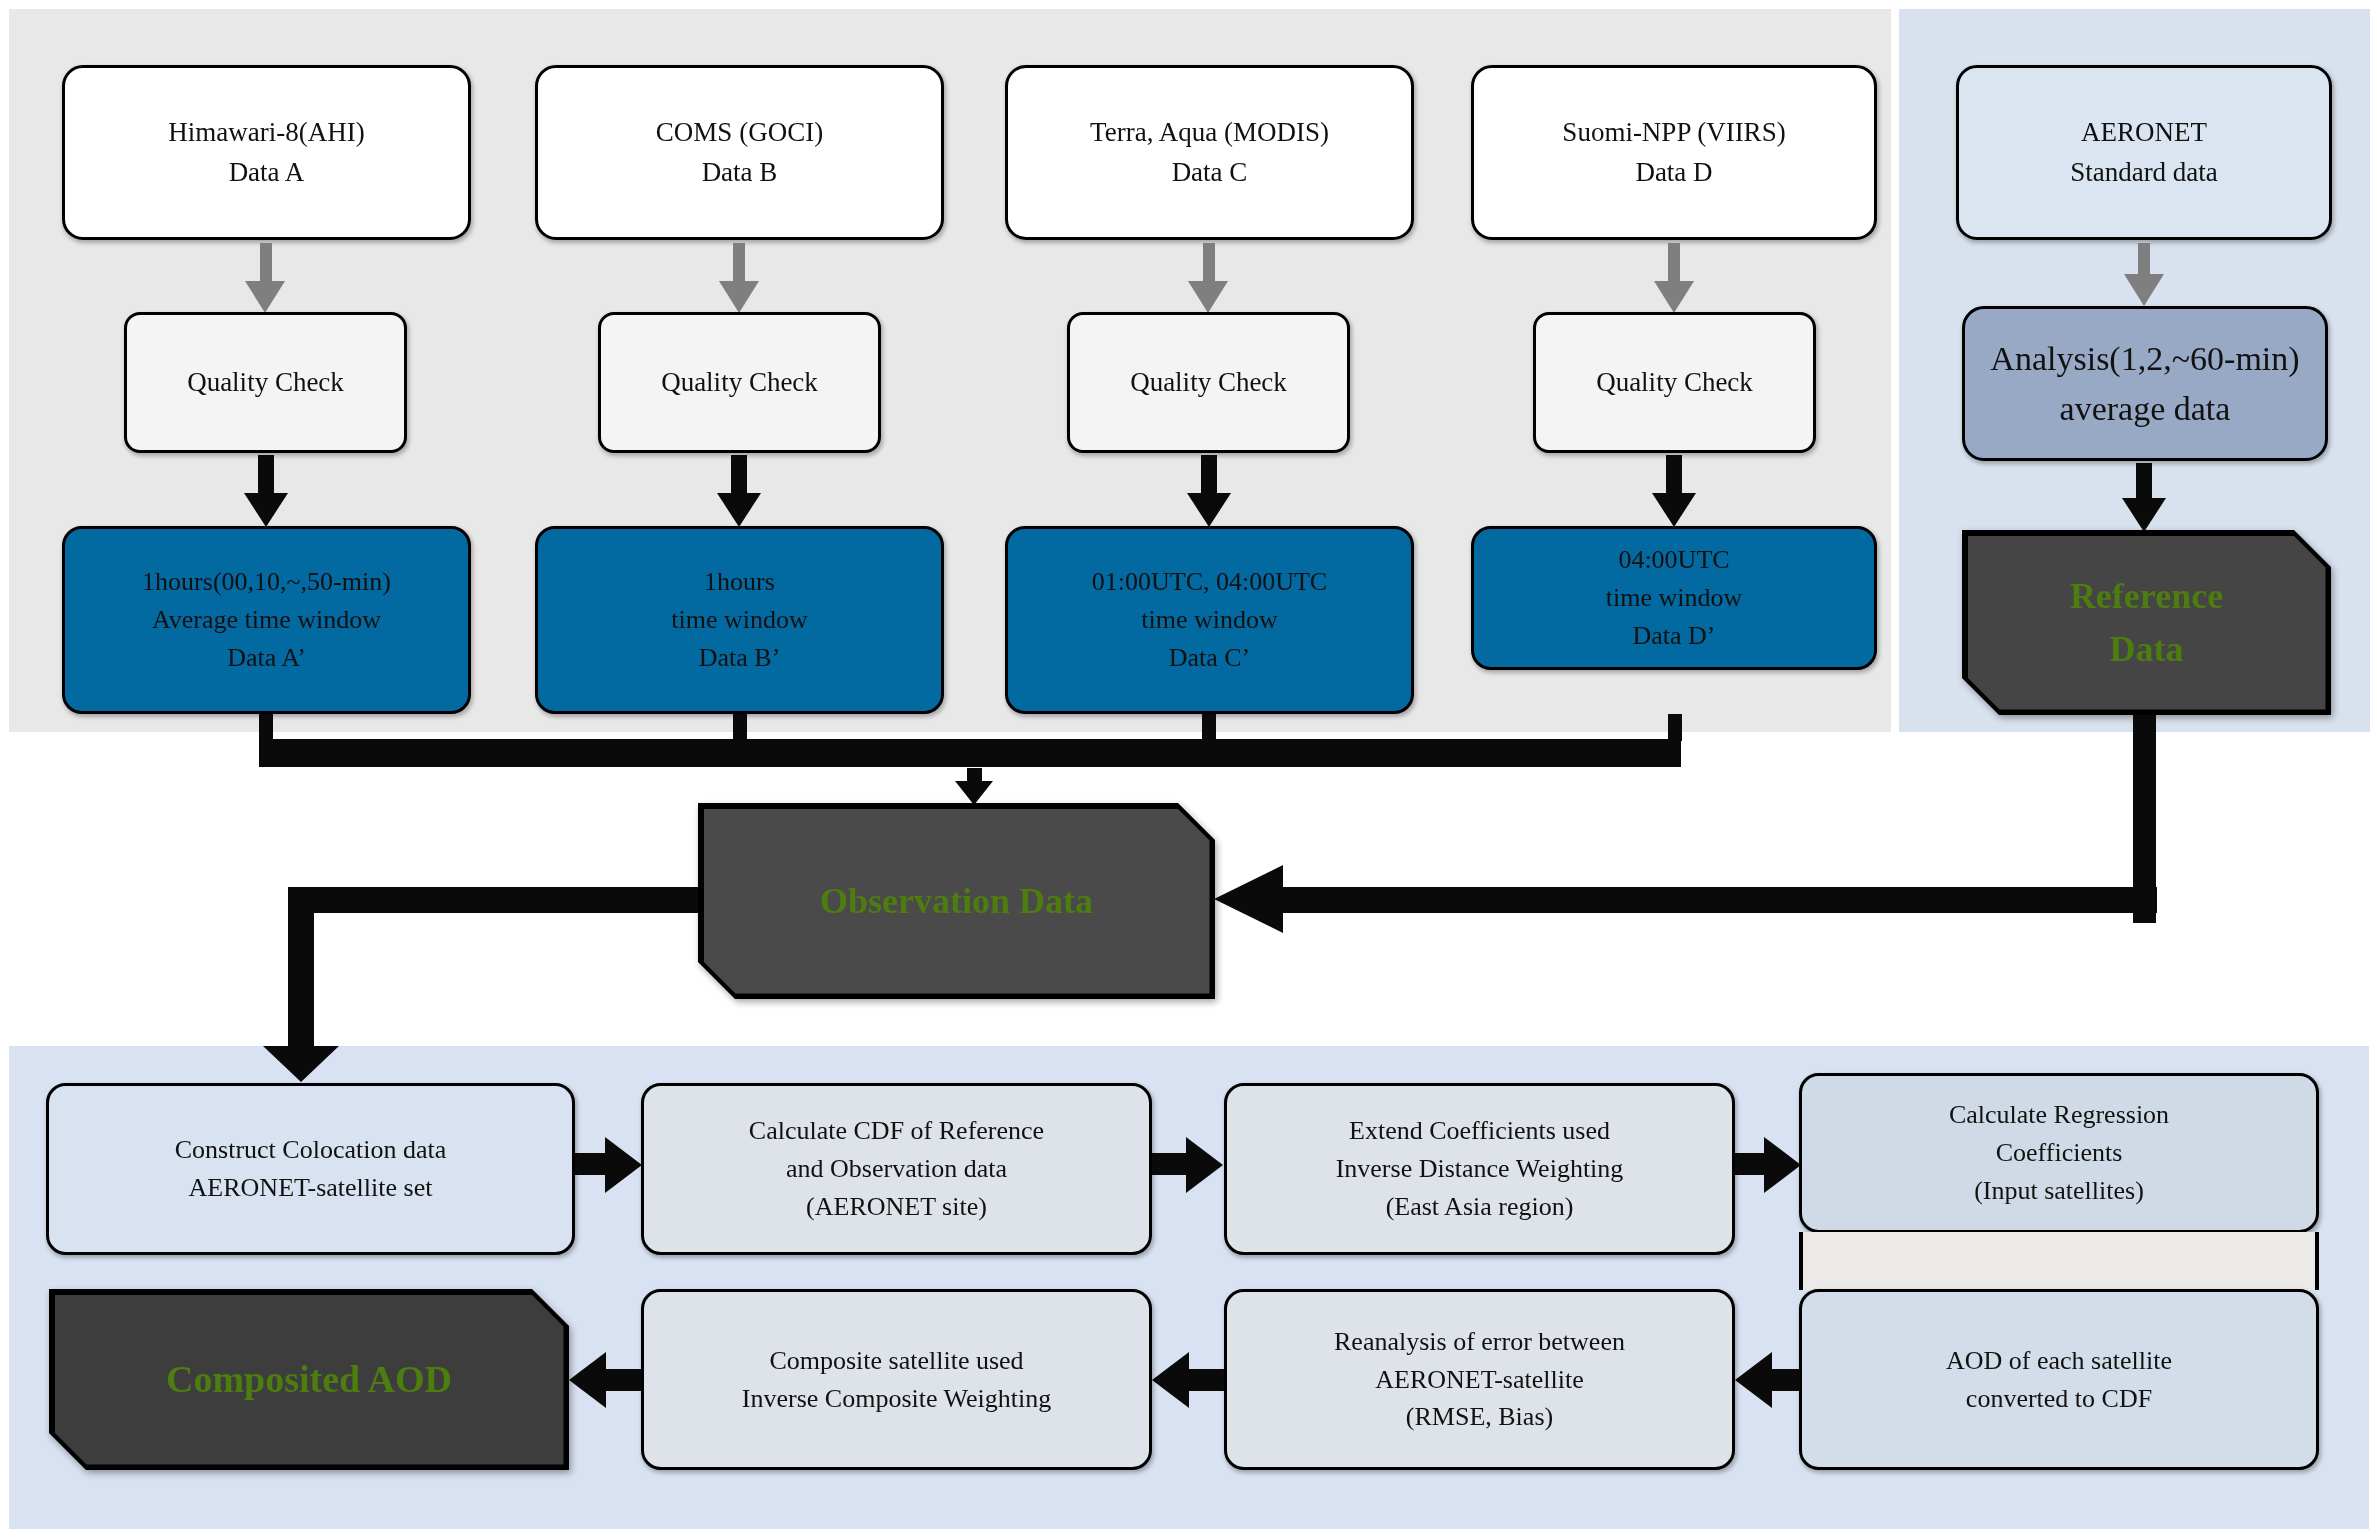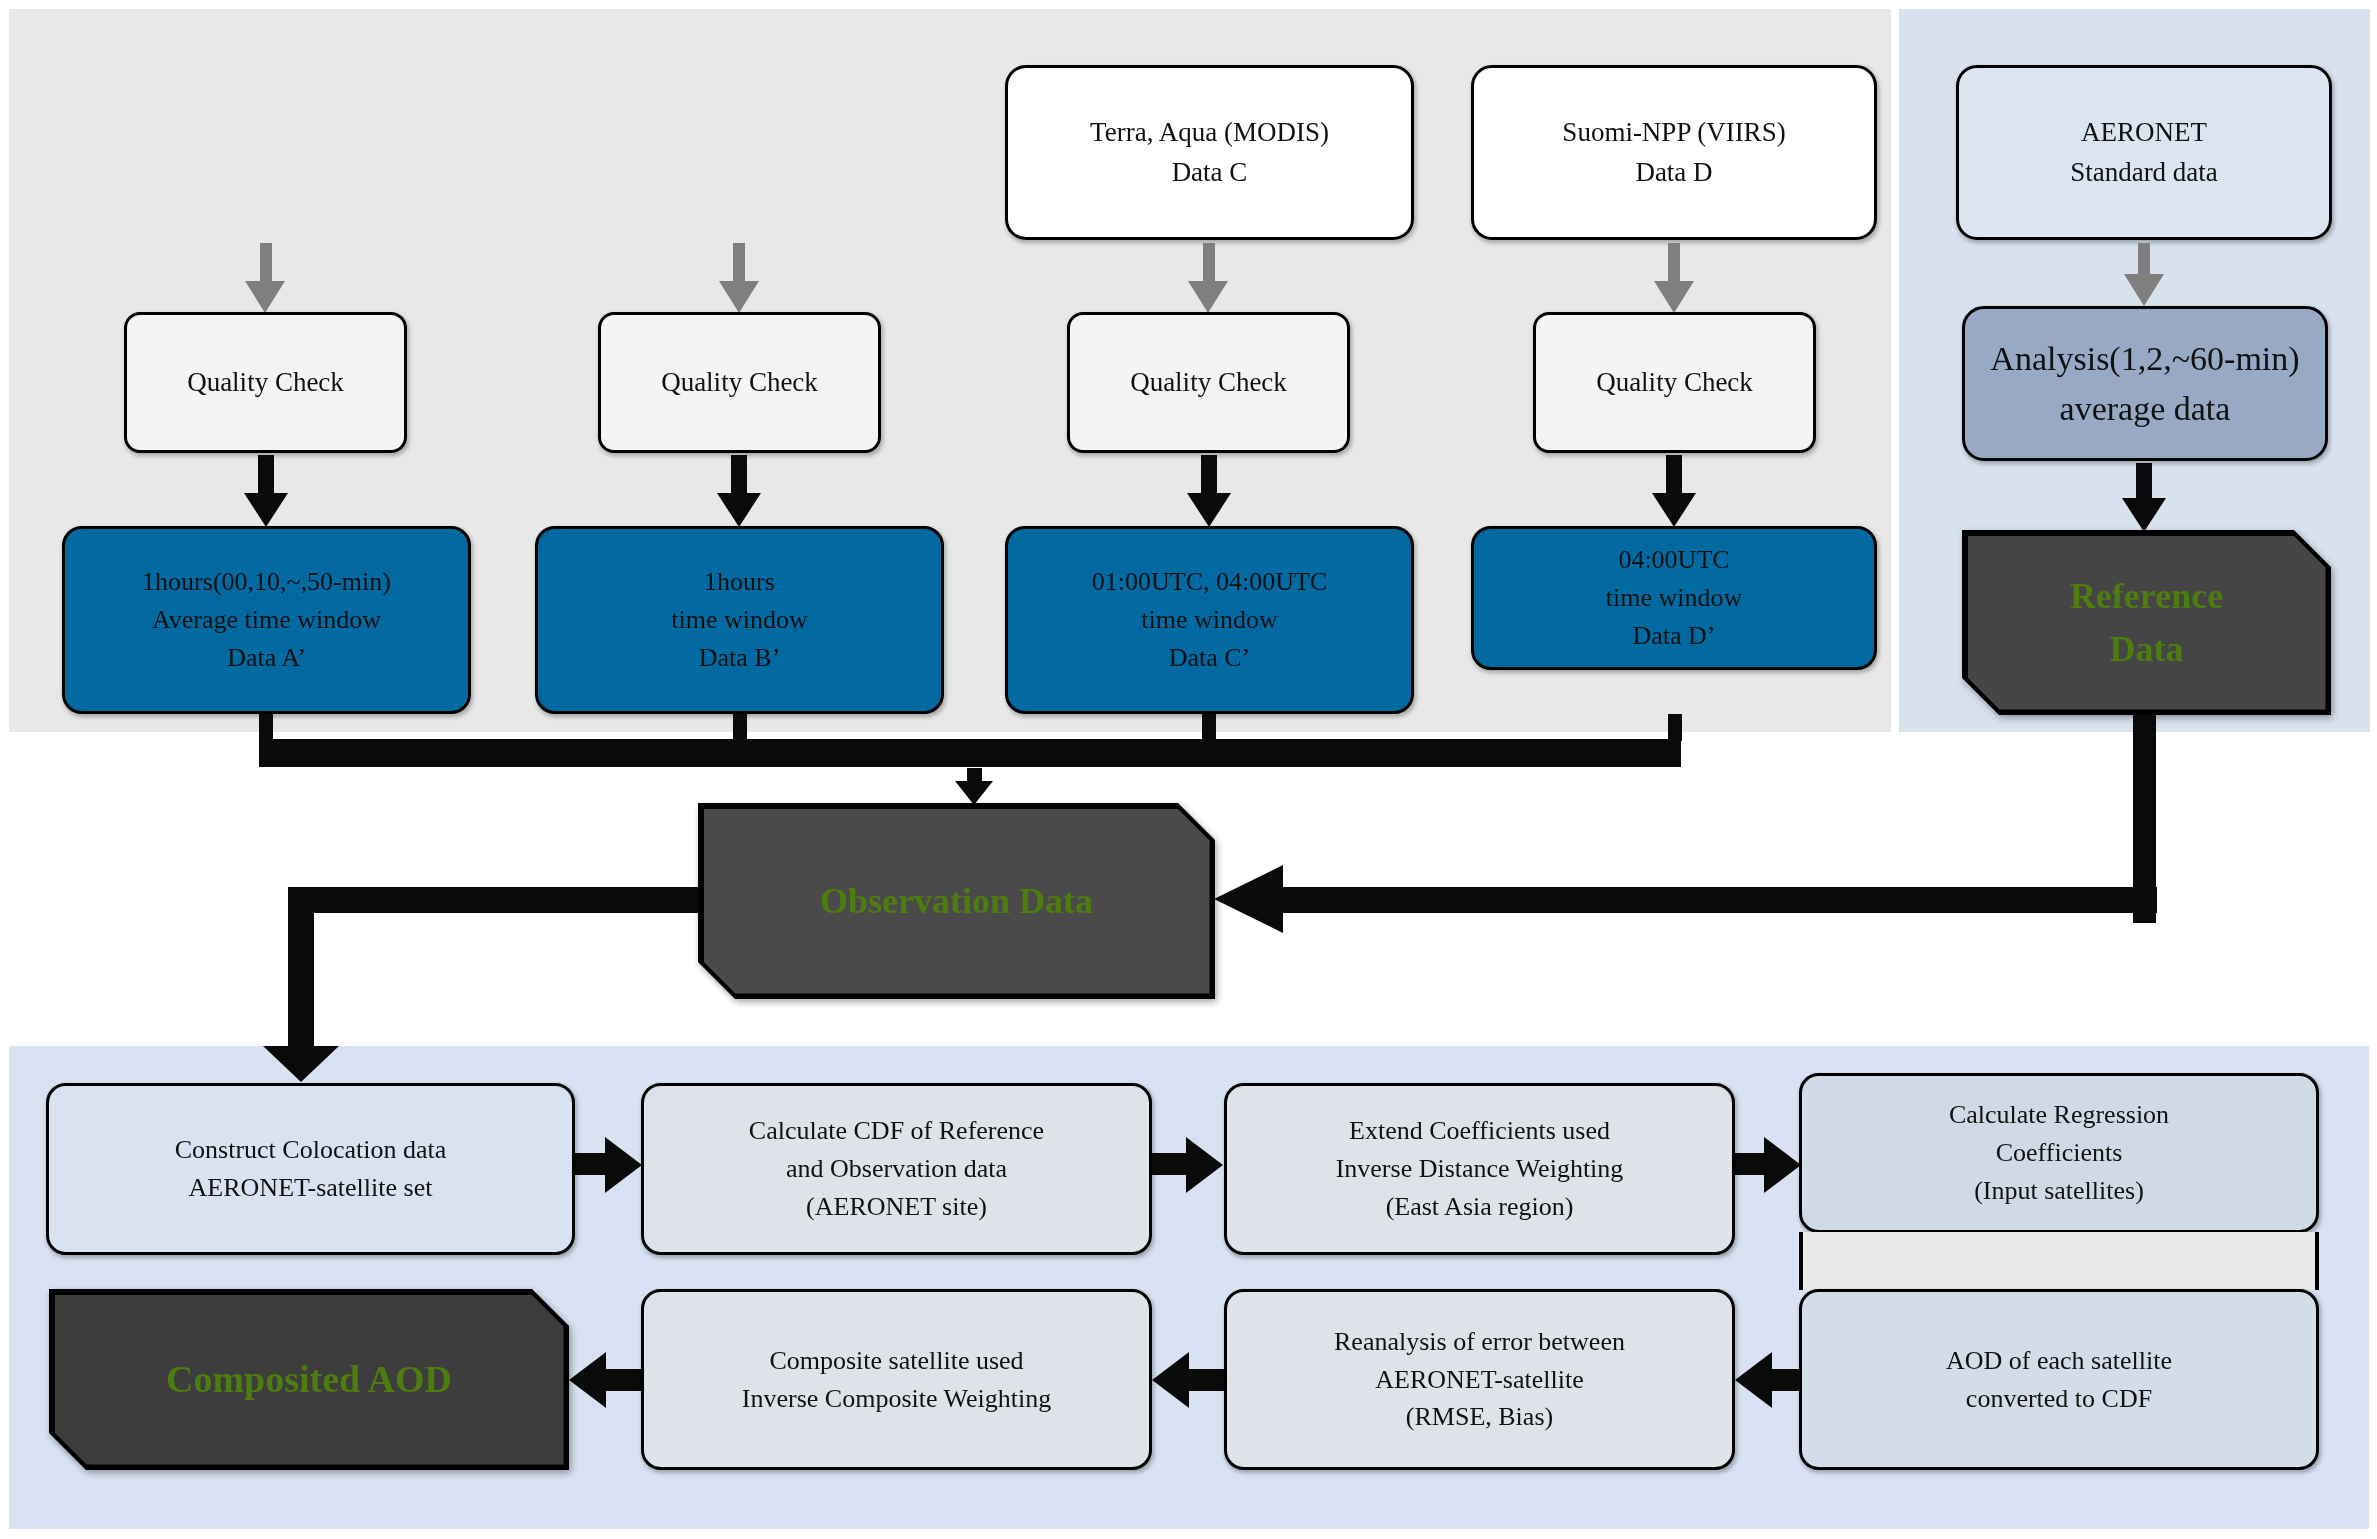--- a/index.html
+++ b/index.html
@@ -55,20 +55,28 @@
 </style>
 </head>
 <body>
 
 <div class="canvas">
 
   <div class="panel panel-gray" style="left:9.2px;top:9.2px;width:1882px;height:723px"></div>
   <div class="panel panel-blue" style="left:1899px;top:9.2px;width:471px;height:723px"></div>
   <div class="panel panel-blue-b" style="left:9.2px;top:1046px;width:2360px;height:483px"></div>
 
+  <div class="box src" style="left:62px;top:65px;width:409px;height:175px">
+    <span class="t">Himawari-8(AHI)
+Data A</span>
+  </div>
+  <div class="box src" style="left:535px;top:65px;width:409px;height:175px">
+    <span class="t">COMS (GOCI)
+Data B</span>
+  </div>
   <div class="box src" style="left:1005px;top:65px;width:409px;height:175px">
     <span class="t">Terra, Aqua (MODIS)
 Data C</span>
   </div>
   <div class="box src" style="left:1471px;top:65px;width:406px;height:175px">
     <span class="t">Suomi-NPP (VIIRS)
 Data D</span>
   </div>
   <div class="box aeronet" style="left:1956px;top:65px;width:376px;height:175px">
     <span class="t">AERONET

